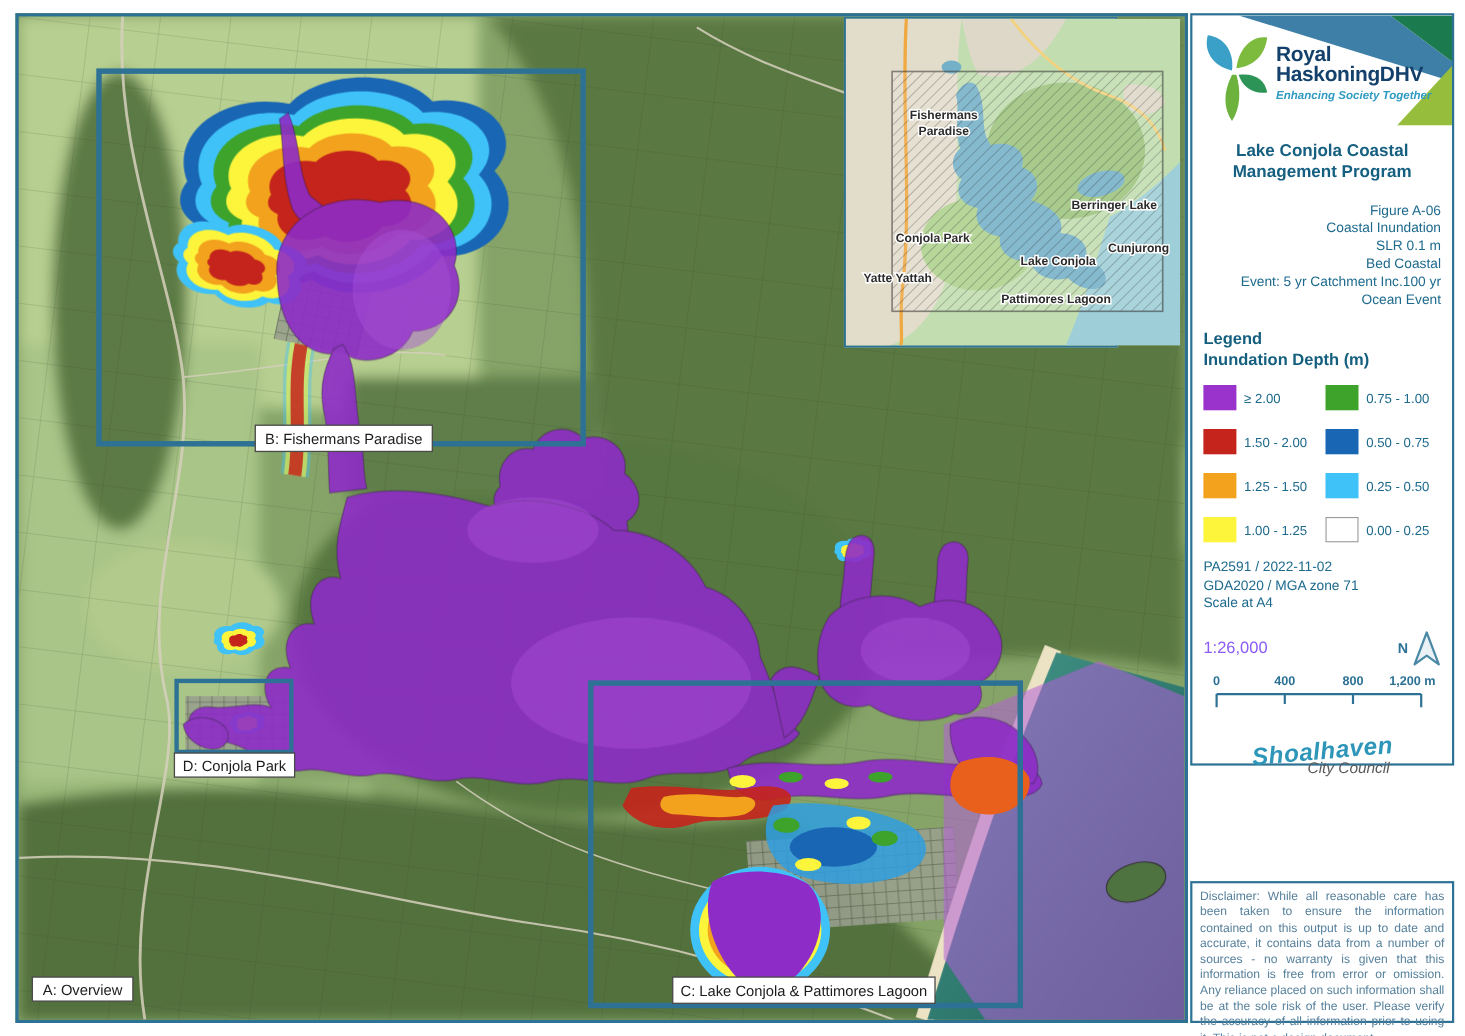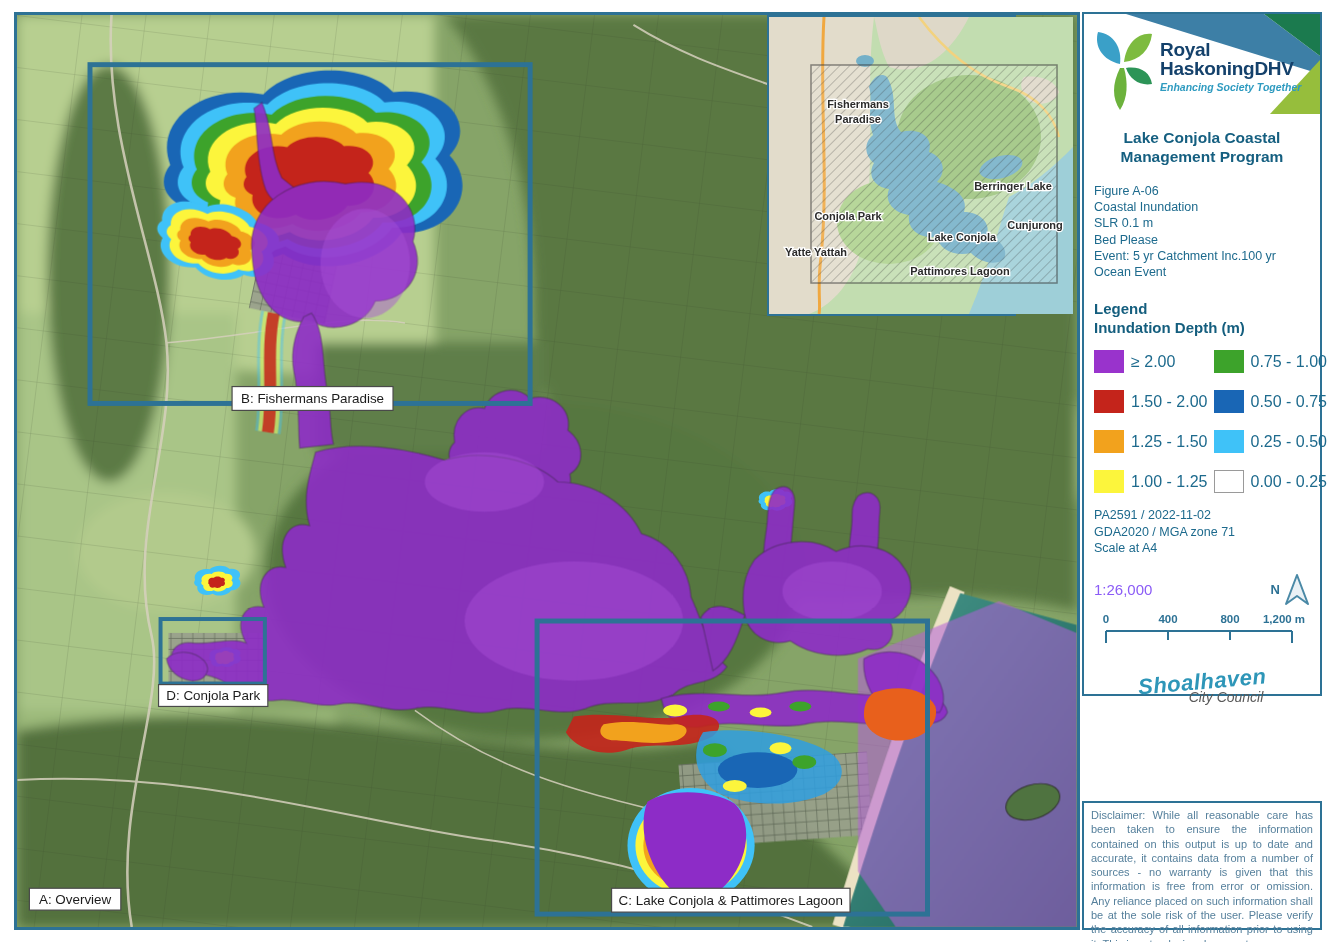--- a/index.html
+++ b/index.html
@@ -18,28 +18,28 @@
   .panel{position:absolute;left:1082px;top:12px;width:240px;height:684px;
     border:2px solid #2d7295;box-sizing:border-box;background:#fff;color:#1d6a8d;}
   .panel-inner{padding:0 10px;}
   .logo-head{position:relative;height:104px;}
   .logo-head svg.corner{position:absolute;top:0;right:0;}
   .logo-head svg.flower{position:absolute;left:6px;top:12px;}
   .logo-text{position:absolute;left:76px;top:26px;line-height:1.02;}
   .logo-text .l1,.logo-text .l2{font-size:19px;font-weight:bold;color:#14416b;letter-spacing:-0.3px;}
   .logo-text .tag{font-size:10.5px;font-style:italic;color:#2f9bc0;margin-top:3px;font-weight:bold;}
   .map-title{font-size:15.5px;font-weight:bold;color:#155f80;text-align:center;margin:10px 4px 0;line-height:1.25;}
-  .fig-block{font-size:12.5px;color:#1d6a8d;text-align:left;margin-top:16px;line-height:1.3;}
+  .fig-block{font-size:12.5px;color:#1d6a8d;text-align:right;margin-top:16px;line-height:1.3;}
   .legend-head{font-size:15px;font-weight:bold;color:#145e7e;margin-top:20px;}
   .legend-sub{font-size:15px;font-weight:bold;color:#145e7e;margin-top:2px;}
   .legend-grid{display:grid;grid-template-columns:1fr 1fr;column-gap:6px;row-gap:17px;margin-top:14px;}
   .leg-item{display:flex;align-items:center;gap:7px;}
   .leg-sw{width:30px;height:23px;flex:0 0 30px;}
   .leg-sw.outlined{border:1px solid #9a9a9a;box-sizing:border-box;}
-  .leg-label{font-size:16px;color:#1d6a8d;white-space:nowrap;}
+  .leg-label{font-size:12px;color:#1d6a8d;white-space:nowrap;}
   .info-block{font-size:12.5px;color:#1d6a8d;line-height:1.32;margin-top:26px;}
   .info-block.second{margin-top:14px;}
   .scale-row{display:flex;justify-content:space-between;align-items:center;margin-top:16px;}
   .scale-text{font-size:15px;color:#8b5cf6;}
   .north{display:flex;align-items:center;gap:4px;}
   .north .n{font-size:13px;font-weight:bold;color:#2d7295;}
   .scalebar{margin-top:4px;}
   .council{margin-top:16px;text-align:center;position:relative;height:52px;}
   .council .name{font-size:22px;font-weight:bold;font-style:italic;color:#2e96b8;
      transform:rotate(-5deg);display:inline-block;letter-spacing:0.5px;}
@@ -270,21 +270,21 @@
       </div>
     </div>
 
     <div class="panel-inner">
       <div class="map-title">Lake Conjola Coastal Management Program</div>
 
       <div class="fig-block">
         <div>Figure A-06</div>
         <div>Coastal Inundation</div>
         <div>SLR 0.1 m</div>
-        <div>Bed Please</div>
+        <div>Bed Coastal</div>
         <div>Event: 5 yr Catchment Inc.100 yr</div>
         <div>Ocean Event</div>
       </div>
 
       <div class="legend-head">Legend</div>
       <div class="legend-sub">Inundation Depth (m)</div>
 
       <div class="legend-grid">
         <div class="leg-item">
             <span class="leg-sw" style="background-color: rgb(153, 51, 204);"></span>

